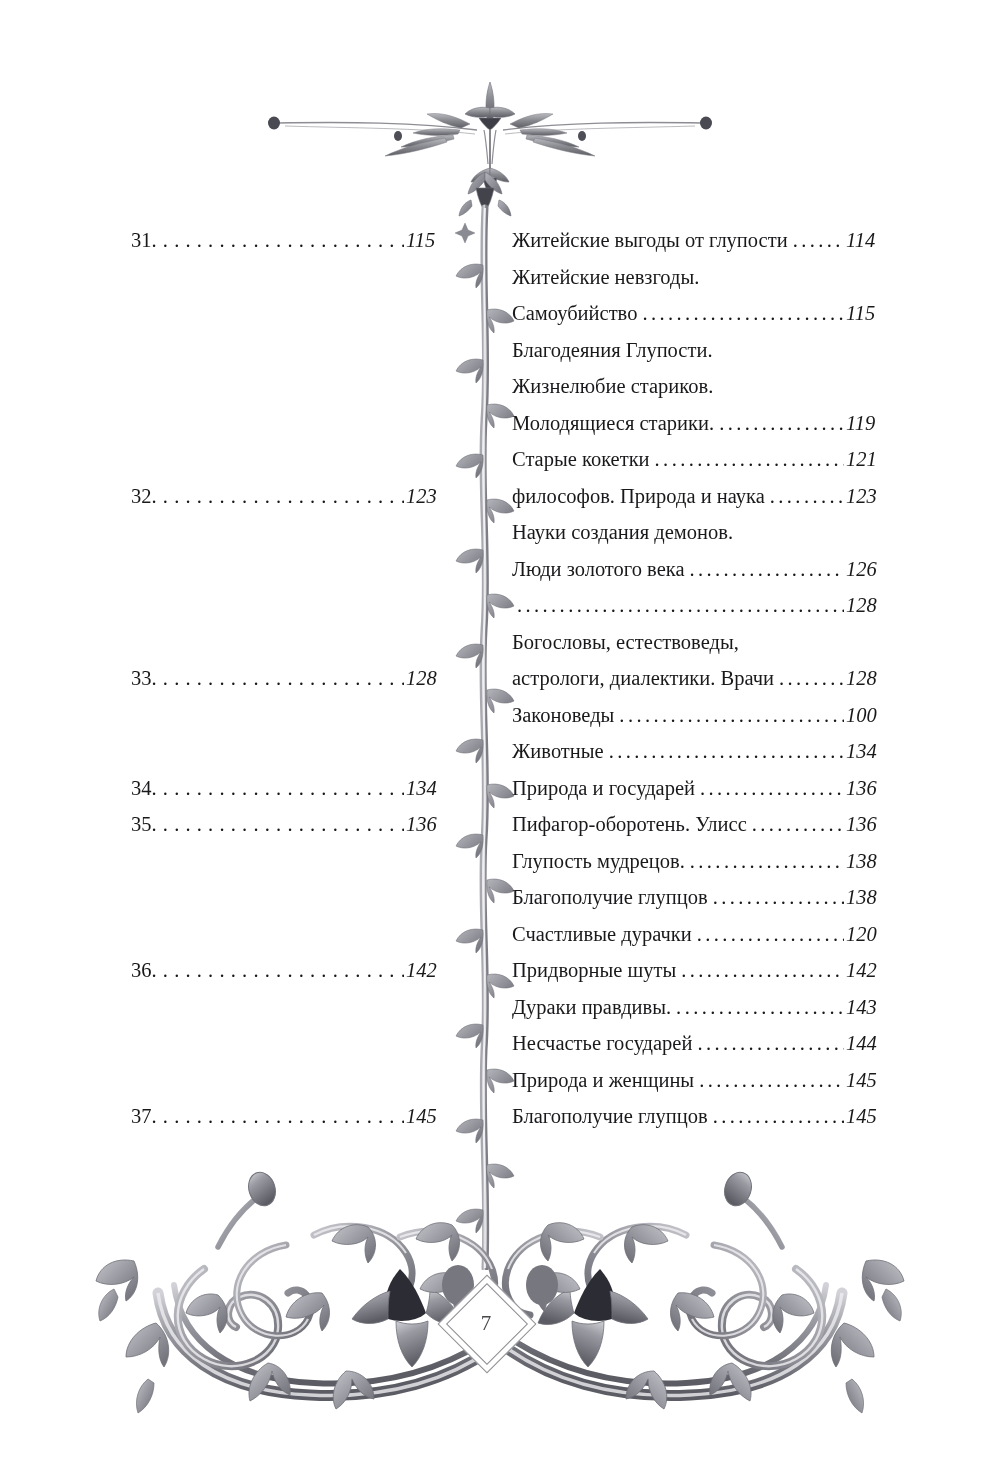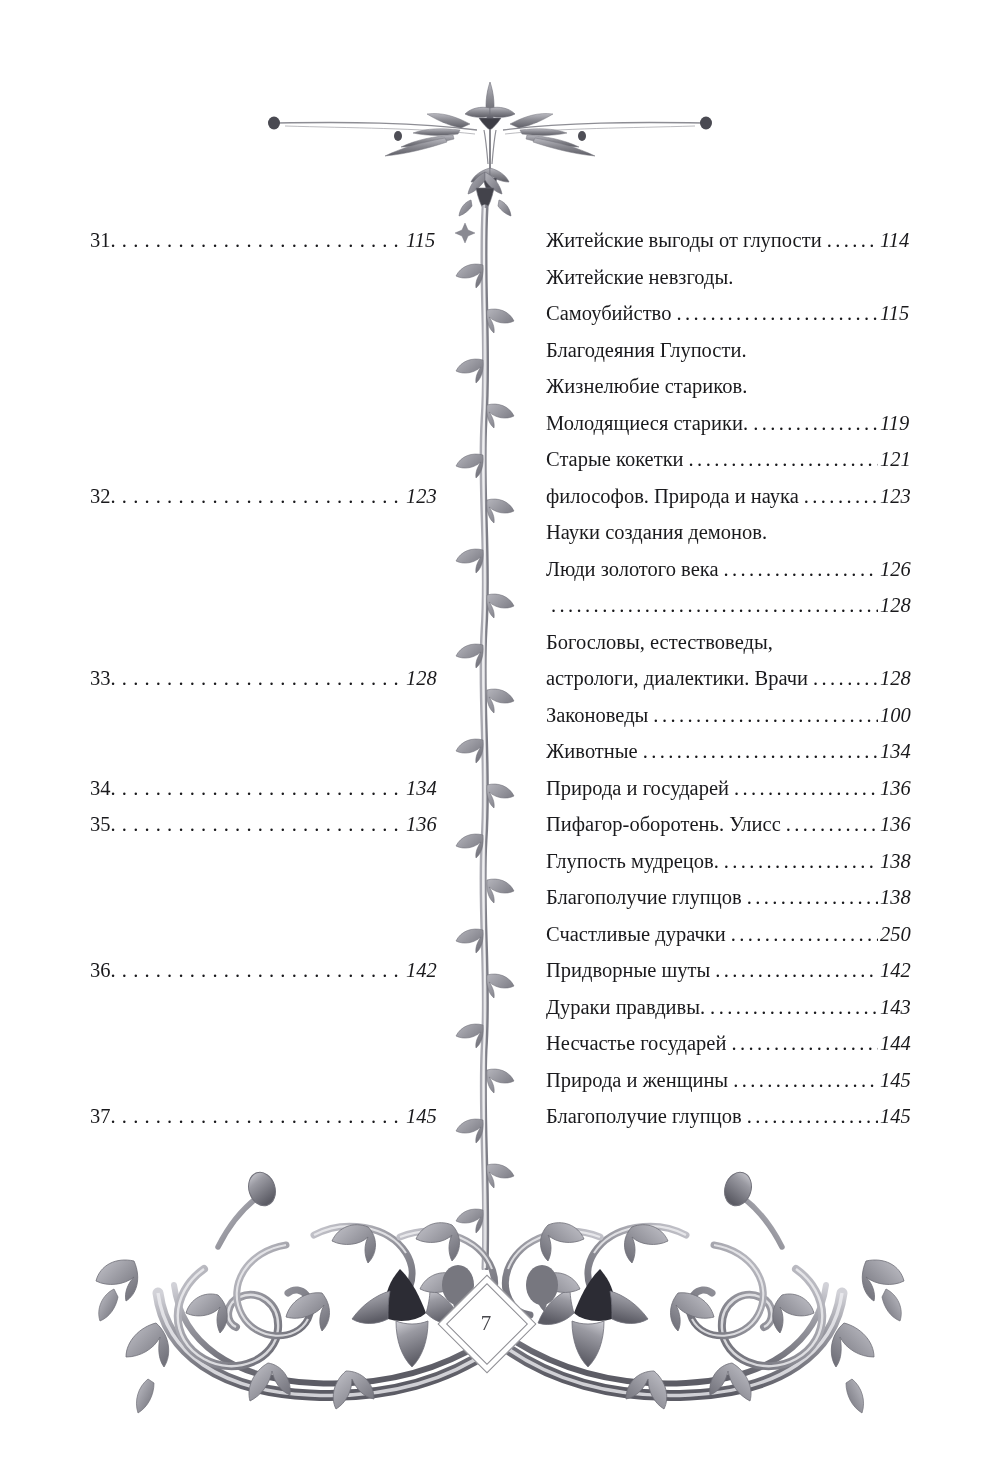--- a/index.html
+++ b/index.html
@@ -54,21 +54,20 @@
     position: absolute;
     left: 90px;
     top: 222px;
     width: 360px;
   }
   .col-right {
     position: absolute;
     left: 512px;
     top: 222px;
     width: 374px;
-    margin-left: 34px;
   }
 
   .toc-line {
     height: 36.5px;
     display: flex;
     align-items: baseline;
     font-size: 20.5px;
     line-height: 36.5px;
     white-space: nowrap;
     color: #19191c;
@@ -87,21 +86,21 @@
     margin: 0 2px 0 5px;
     min-width: 0;
   }
   .toc-page {
     flex: 0 0 auto;
     text-align: left;
     min-width: 40px;
     font-style: italic;
   }
   .col-left .toc-leader { letter-spacing: 6.2px; margin-left: 0px; }
-  .col-left .toc-title { letter-spacing: 0px; }
+  .col-left .toc-title { letter-spacing: 0px; margin-left: 41px; }
   .col-left .toc-page { min-width: 44px; }
 
   
   #bottom-ornament {
     position: absolute;
     left: 60px;
     top: 1165px;
     width: 880px;
     height: 250px;
   }
@@ -408,21 +407,21 @@
           <span class="toc-page">138</span>
         </div>
         <div class="toc-line">
           <span class="toc-title">Благополучие глупцов</span>
           <span class="toc-leader">............................................................</span>
           <span class="toc-page">138</span>
         </div>
         <div class="toc-line">
           <span class="toc-title">Счастливые дурачки</span>
           <span class="toc-leader">............................................................</span>
-          <span class="toc-page">250</span>
+          <span class="toc-page">120</span>
         </div>
         <div class="toc-line">
           <span class="toc-title">Придворные шуты</span>
           <span class="toc-leader">............................................................</span>
           <span class="toc-page">142</span>
         </div>
         <div class="toc-line">
           <span class="toc-title">Дураки правдивы.</span>
           <span class="toc-leader">............................................................</span>
           <span class="toc-page">143</span>

